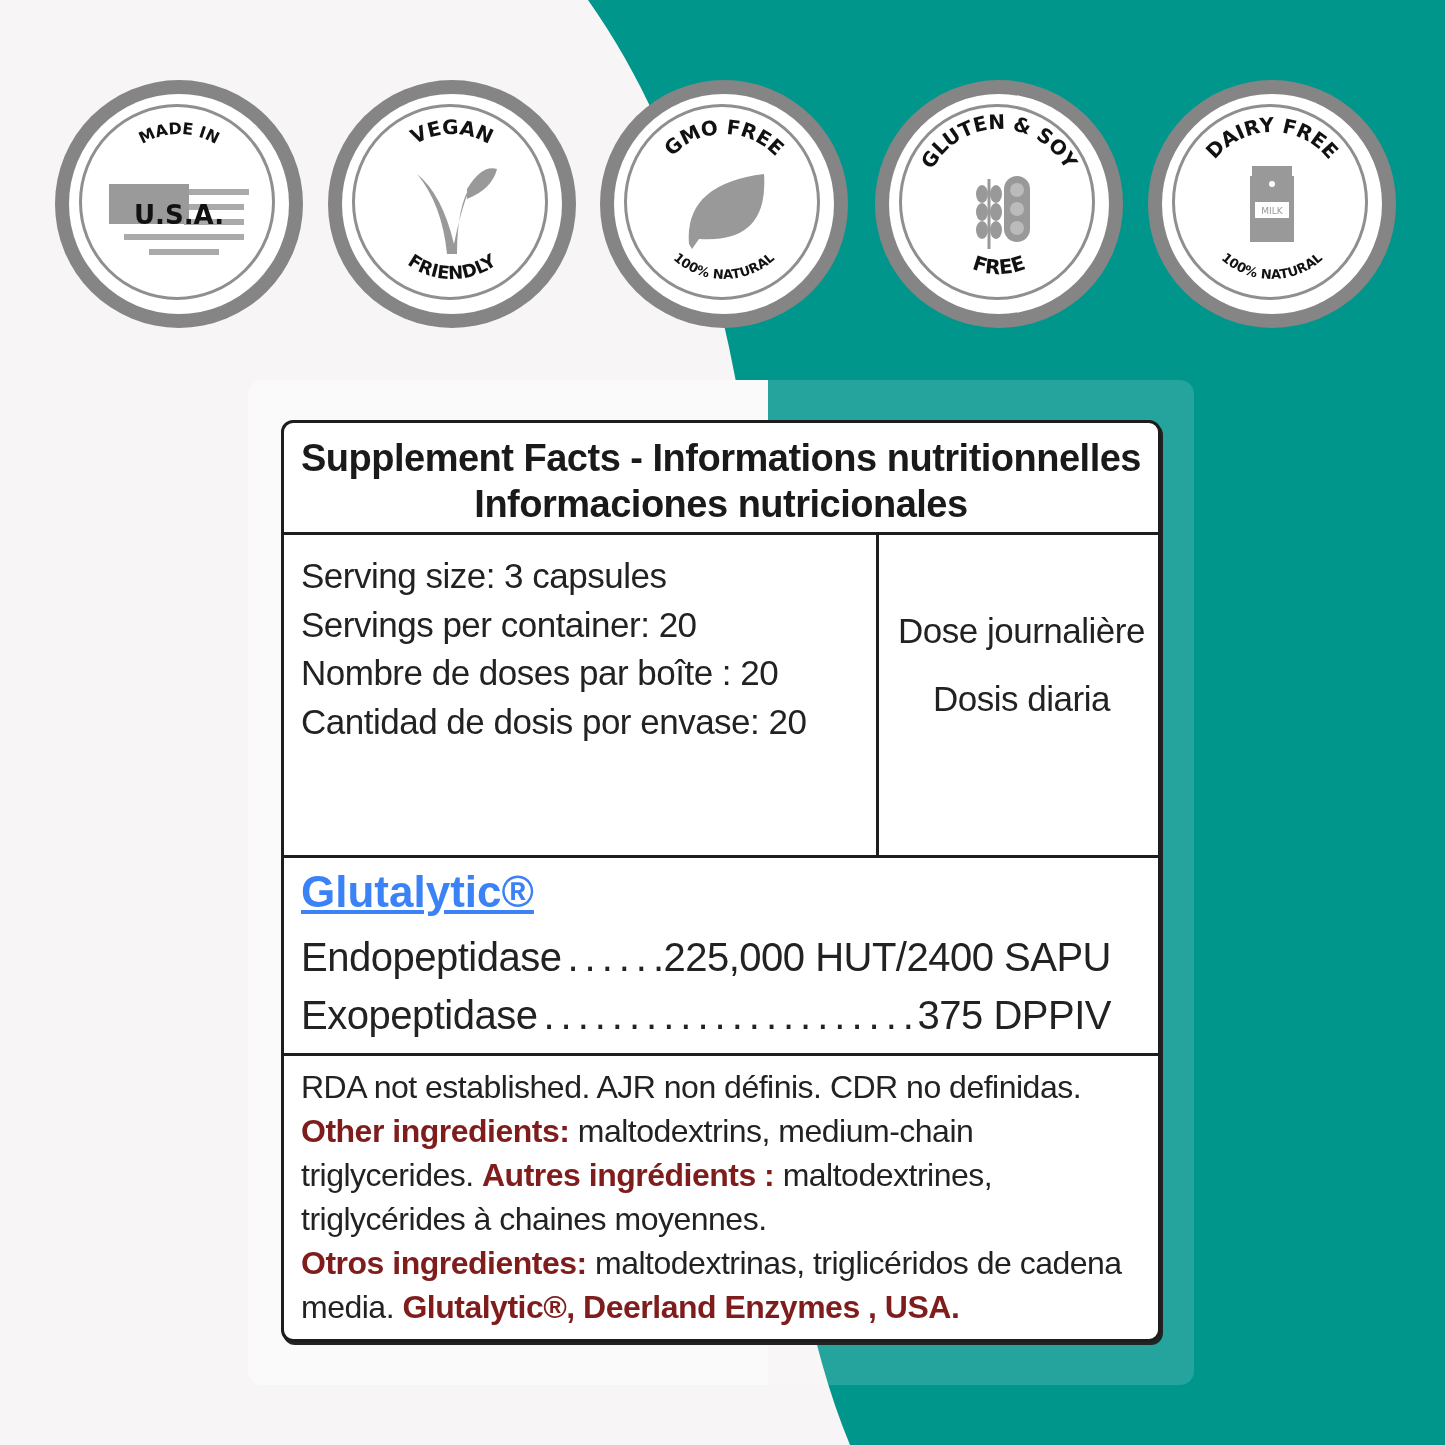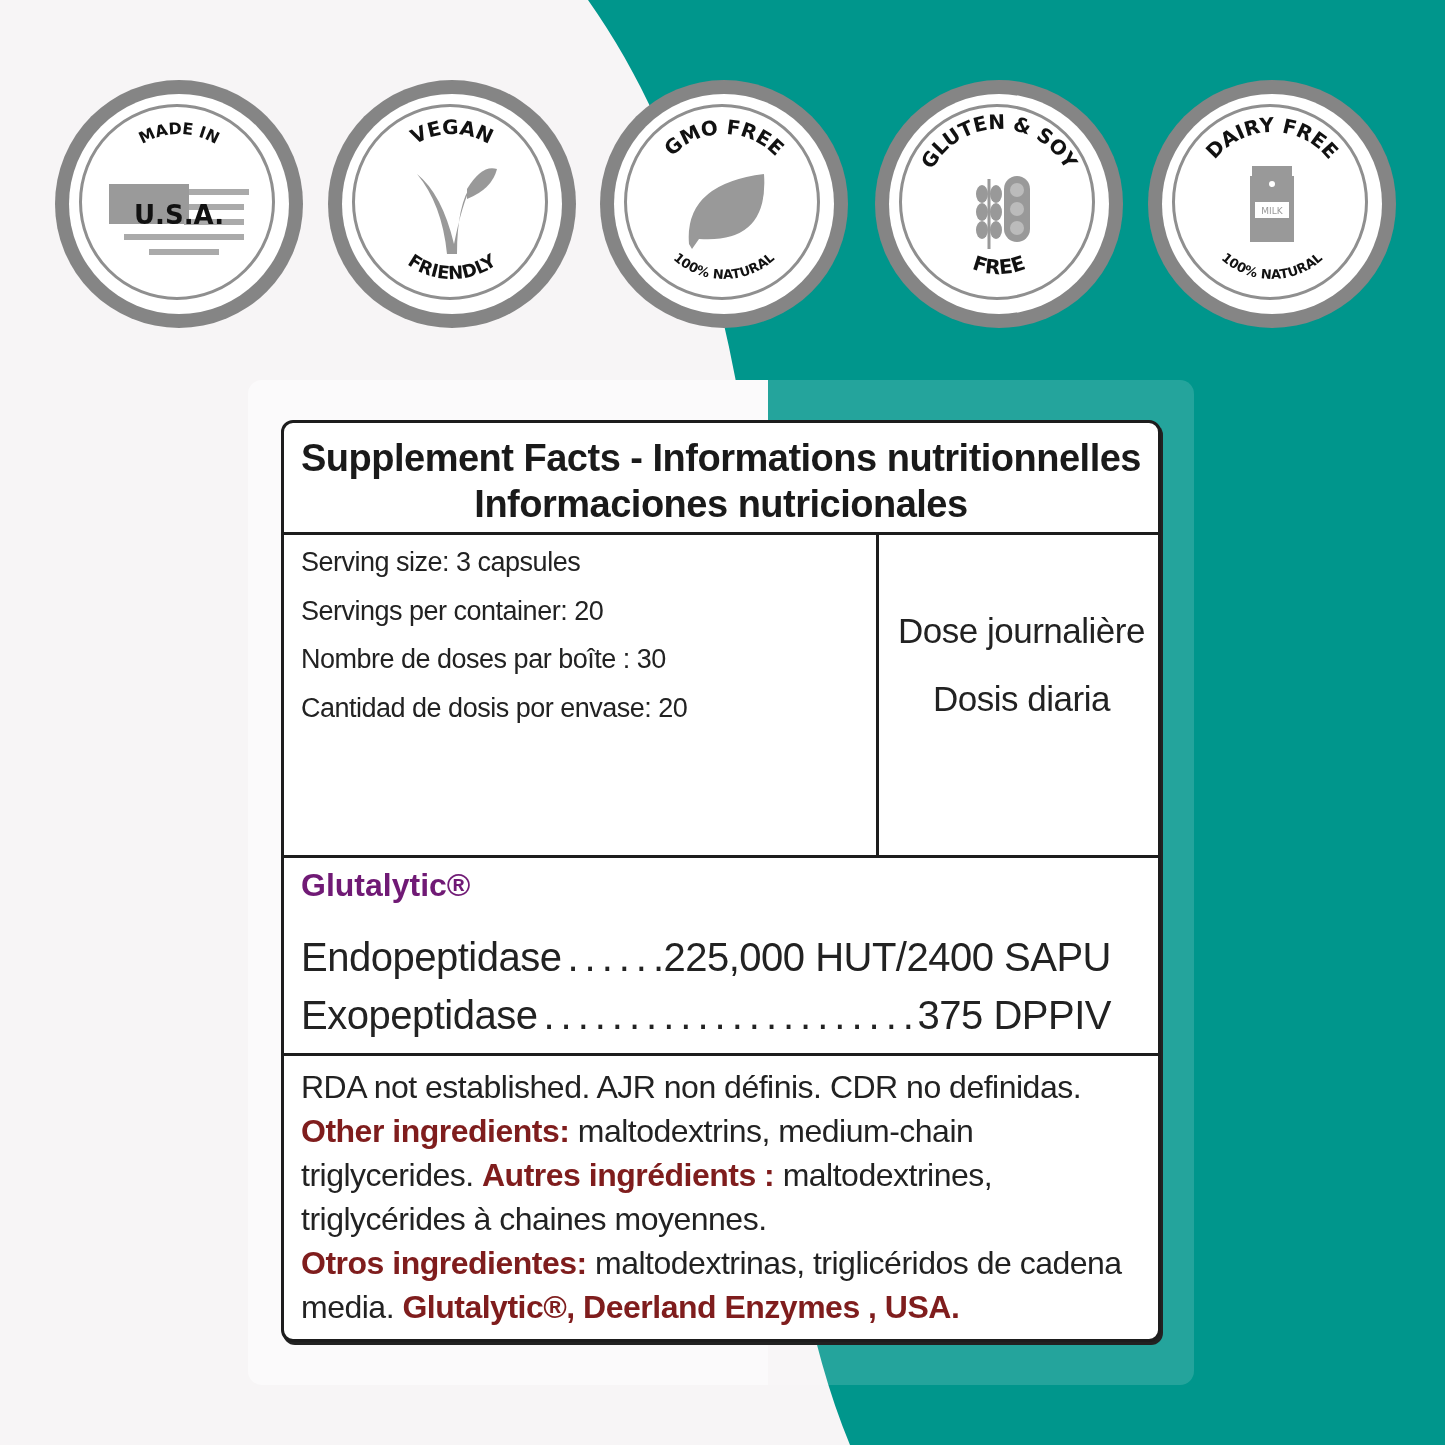--- a/index.html
+++ b/index.html
@@ -8,25 +8,25 @@
   .badges{position:absolute;left:0;top:80px;width:1445px;height:250px;}
   .badge{position:absolute;top:0;width:248px;height:248px;border-radius:50%;background:#858585;}
   .badge .inner{position:absolute;left:14px;top:14px;width:220px;height:220px;border-radius:50%;background:#fff;}
   .badge .ring{position:absolute;left:10px;top:10px;width:196px;height:196px;border-radius:50%;border:3px solid #8f8f8f;box-sizing:border-box;}
   .badge svg{position:absolute;left:0;top:0;width:220px;height:220px;}
   .card{position:absolute;left:248px;top:380px;width:946px;height:1005px;border-radius:14px;background:rgba(255,255,255,0.14);}
   .card-left{position:absolute;left:248px;top:380px;width:520px;height:1005px;border-radius:14px 0 0 14px;background:#fbfafb;}
   .label{position:absolute;left:281px;top:420px;width:880px;height:922px;background:#fff;border:3px solid #1d1d1d;border-radius:12px;box-sizing:border-box;box-shadow:2px 3px 0 #222;padding-left:44px;}
   .title{position:absolute;left:0;top:0;width:100%;height:112px;border-bottom:3px solid #1d1d1d;text-align:center;font-weight:bold;font-size:38px;line-height:46px;color:#1a1a1a;padding-top:12px;box-sizing:border-box;letter-spacing:-0.5px;}
   .serving{position:absolute;left:0;top:112px;width:100%;height:320px;border-bottom:3px solid #1d1d1d;}
-  .serving-left{position:absolute;left:17px;top:3px;width:570px;font-size:27px;line-height:48.5px;color:#222;letter-spacing:-0.5px;}
+  .serving-left{position:absolute;left:17px;top:17px;width:570px;font-size:35px;line-height:48.5px;color:#222;letter-spacing:-0.5px;}
   .serving-divider{position:absolute;left:592px;top:0;width:3px;height:320px;background:#1d1d1d;}
   .serving-right{position:absolute;left:595px;top:62px;width:285px;text-align:center;font-size:35px;line-height:68px;color:#222;letter-spacing:-0.5px;}
   .ingredients{position:absolute;left:0;top:432px;width:100%;height:198px;border-bottom:3px solid #1d1d1d;}
-  .brand{position:absolute;left:17px;top:12px;font-weight:bold;font-size:32px;color:#701a75;}
+  .brand{position:absolute;left:17px;top:12px;font-weight:bold;font-size:44px;color:#3b82f6;text-decoration:underline;}
   .ing-row{position:absolute;left:17px;width:810px;font-size:40px;color:#222;display:flex;letter-spacing:-0.5px;margin-top:12px;}
   .ing-row .dots{flex:1;overflow:hidden;white-space:nowrap;letter-spacing:6px;padding:0 6px;}
   .footer{position:absolute;left:17px;top:642px;width:840px;font-size:32px;line-height:44px;color:#222;letter-spacing:-0.5px;}
   .footer b{color:#7f1d1d;margin-top:48px;}
 </style>
 </head>
 <body>
 
 <svg class="bg-teal" viewBox="0 0 1445 1445">
   <path d="M588 0 L1445 0 L1445 1445 L850 1445 C790 1300 770 1100 770 800 C770 500 730 200 588 0 Z" fill="#00968c"></path>
@@ -137,21 +137,21 @@
 
 <div class="label">
   <div class="title">
     <div>Supplement Facts - Informations nutritionnelles</div>
     <div>Informaciones nutricionales</div>
   </div>
   <div class="serving">
     <div class="serving-left">
       <div>Serving size: 3 capsules</div>
       <div>Servings per container: 20</div>
-      <div>Nombre de doses par boîte : 30</div>
+      <div>Nombre de doses par boîte : 20</div>
       <div>Cantidad de dosis por envase: 20</div>
     </div>
     <div class="serving-divider"></div>
     <div class="serving-right">
       <div>Dose journalière</div>
       <div>Dosis diaria</div>
     </div>
   </div>
   <div class="ingredients">
     <div class="brand">Glutalytic®</div>

